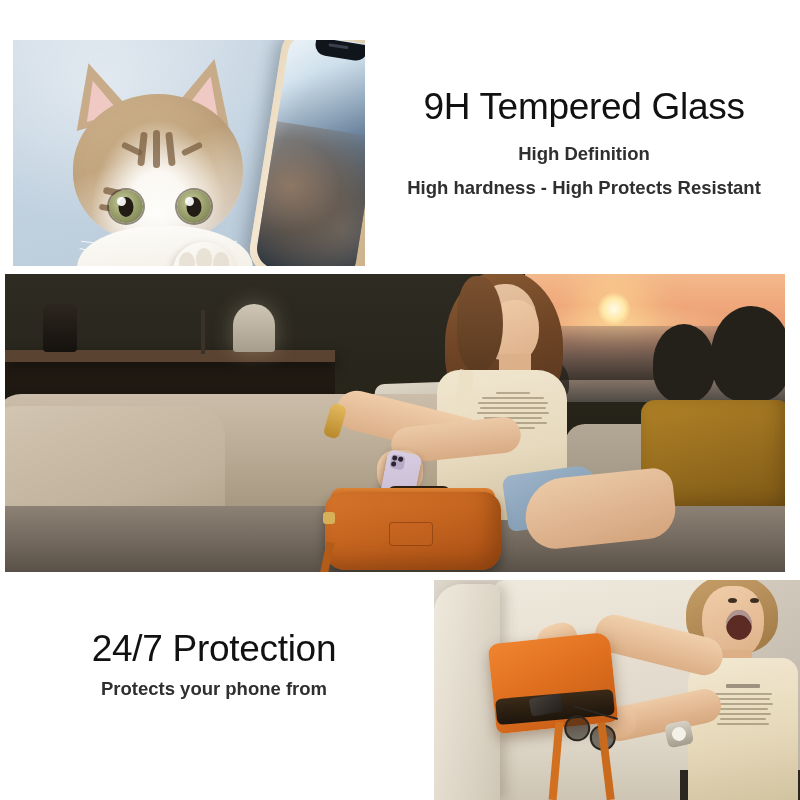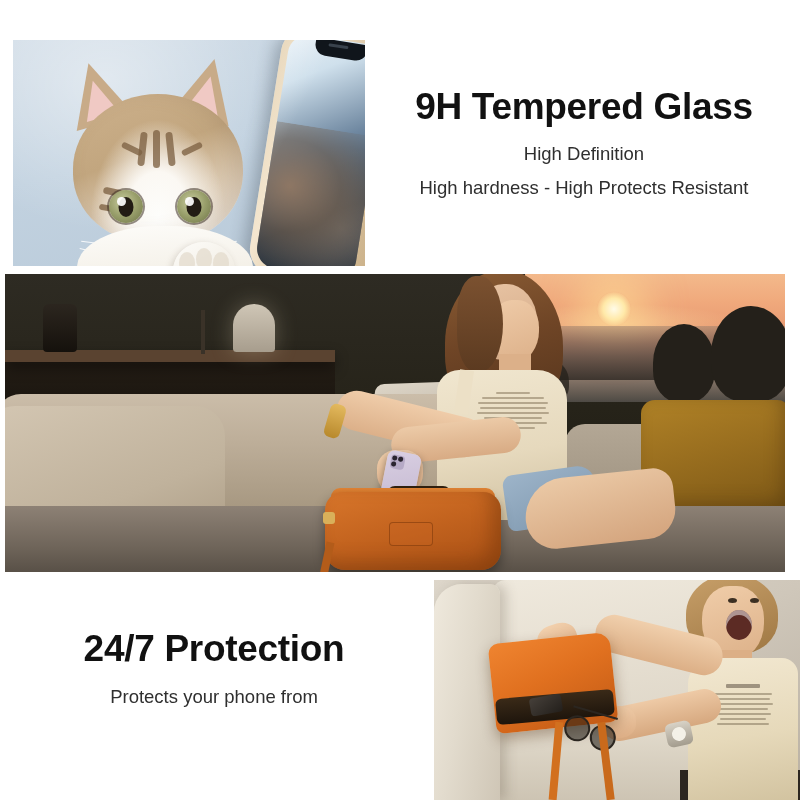--- a/index.html
+++ b/index.html
@@ -779,38 +779,38 @@
     text-align: center;
   }
   #text-protection {
     left: 8px;
     top: 630px;
     width: 412px;
     text-align: center;
   }
   .headline {
     margin: 0;
-    font-weight: 700;
+    font-weight: 400;
     letter-spacing: -.3px;
     color: #111111;
     line-height: 1.05;
     text-align: center;
   }
   #text-glass .headline { font-size: 37px; }
   #text-protection .headline { font-size: 37px; }
   .subline {
     margin: 0;
     color: #2f2f2f;
     font-size: 18.5px;
     line-height: 1.55;
-    font-weight: 400;
+    font-weight: 700;
   }
   #text-glass .sub-1 { margin-top: 13px; }
   #text-glass .sub-2 { margin-top: 5px; }
-  #text-protection .sub-1 { margin-top: 14px; }
+  #text-protection .sub-1 { margin-top: 6px; }
   #text-protection .sub-2 { margin-top: 4px; }
 </style>
 </head>
 <body>
 
 <div id="page">
 
   <div class="panel" id="panel-cat">
     <div class="studio-light"></div>
 

